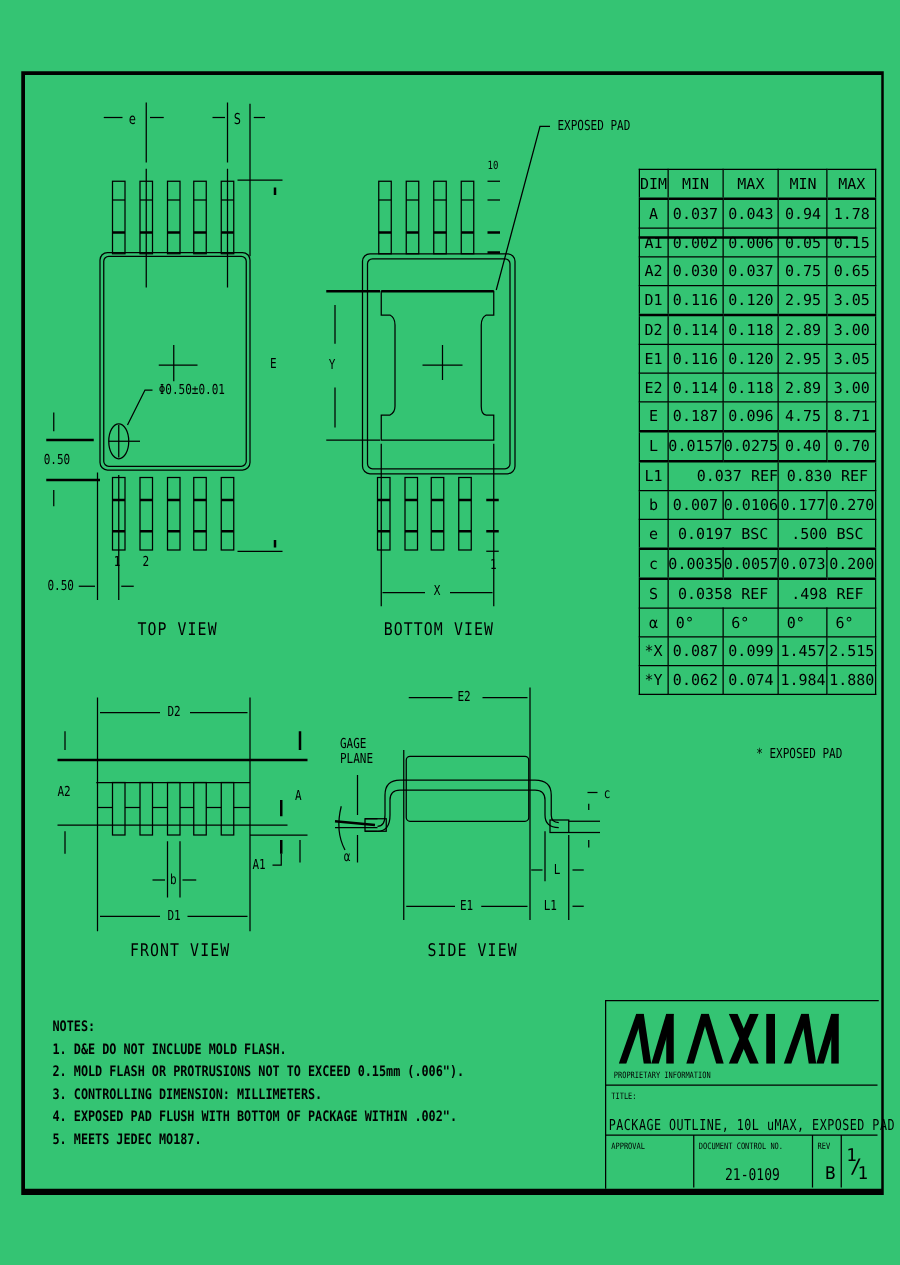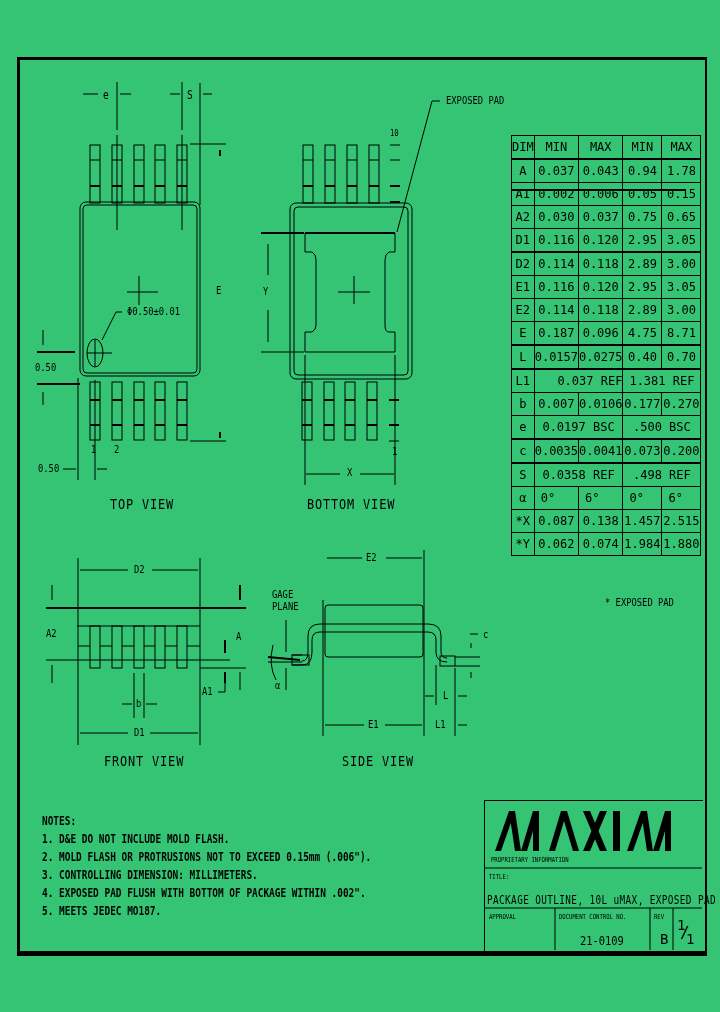--- a/index.html
+++ b/index.html
@@ -339,57 +339,57 @@
   <tr class="thick-bottom">
         <td>L</td>
         <td>0.0157</td>
         <td>0.0275</td>
         <td>0.40</td>
         <td>0.70</td>
       </tr>
   <tr>
         <td>L1</td>
         <td colspan="2" style="text-align:right;padding-left:16px;">0.037 REF</td>
-        <td colspan="2" style="text-align:left;padding-left:6px;">1.381 REF</td>
+        <td colspan="2" style="text-align:left;padding-left:6px;">0.830 REF</td>
       </tr>
   <tr>
         <td>b</td>
         <td>0.007</td>
         <td>0.0106</td>
         <td>0.177</td>
         <td>0.270</td>
       </tr>
   <tr class="thick-bottom">
         <td>e</td>
         <td colspan="2">0.0197 BSC</td>
         <td colspan="2">.500 BSC</td>
       </tr>
   <tr class="thick-bottom">
         <td>c</td>
         <td>0.0035</td>
-        <td>0.0041</td>
+        <td>0.0057</td>
         <td>0.073</td>
         <td>0.200</td>
       </tr>
   <tr>
         <td>S</td>
         <td colspan="2">0.0358 REF</td>
         <td colspan="2">.498 REF</td>
       </tr>
   <tr>
         <td>α</td>
         <td style="text-align:left;padding-left:6px;">0°</td>
         <td style="text-align:left;padding-left:6px;">6°</td>
         <td style="text-align:left;padding-left:6px;">0°</td>
         <td style="text-align:left;padding-left:6px;">6°</td>
       </tr>
   <tr>
         <td>*X</td>
         <td>0.087</td>
-        <td>0.138</td>
+        <td>0.099</td>
         <td>1.457</td>
         <td>2.515</td>
       </tr>
   <tr>
         <td>*Y</td>
         <td>0.062</td>
         <td>0.074</td>
         <td>1.984</td>
         <td>1.880</td>
       </tr>

